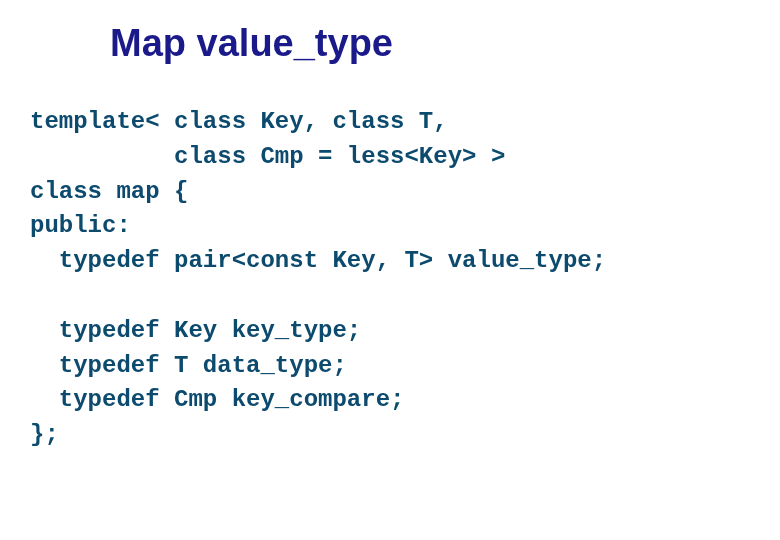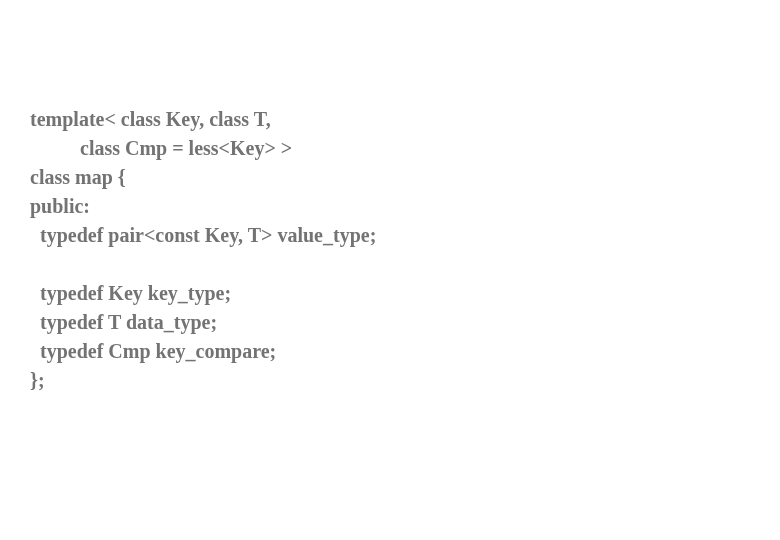--- a/index.html
+++ b/index.html
@@ -22,32 +22,33 @@
     top: 22px;
     font-family: Arial, Helvetica, sans-serif;
     font-weight: bold;
     font-size: 38px;
     color: #1a1a8a;
   }
   .code {
     position: absolute;
     left: 30px;
     top: 105px;
-    font-family: Liberation Serif, serif;
+    font-family: Liberation Mono, monospace;
     font-weight: bold;
-    font-size: 20px;
-    color: #737373;
+    font-size: 24px;
+    color: #0c4a6e;
     white-space: pre;
     line-height: 1.45;
   }
 </style>
 </head>
 <body>
 
 <div class="slide">
+  <div class="title">Map value_type</div>
   <div class="code">template&lt; class Key, class T,
           class Cmp = less&lt;Key&gt; &gt;
 class map {
 public:
   typedef pair&lt;const Key, T&gt; value_type;
 
   typedef Key key_type;
   typedef T data_type;
   typedef Cmp key_compare;
 };</div>

